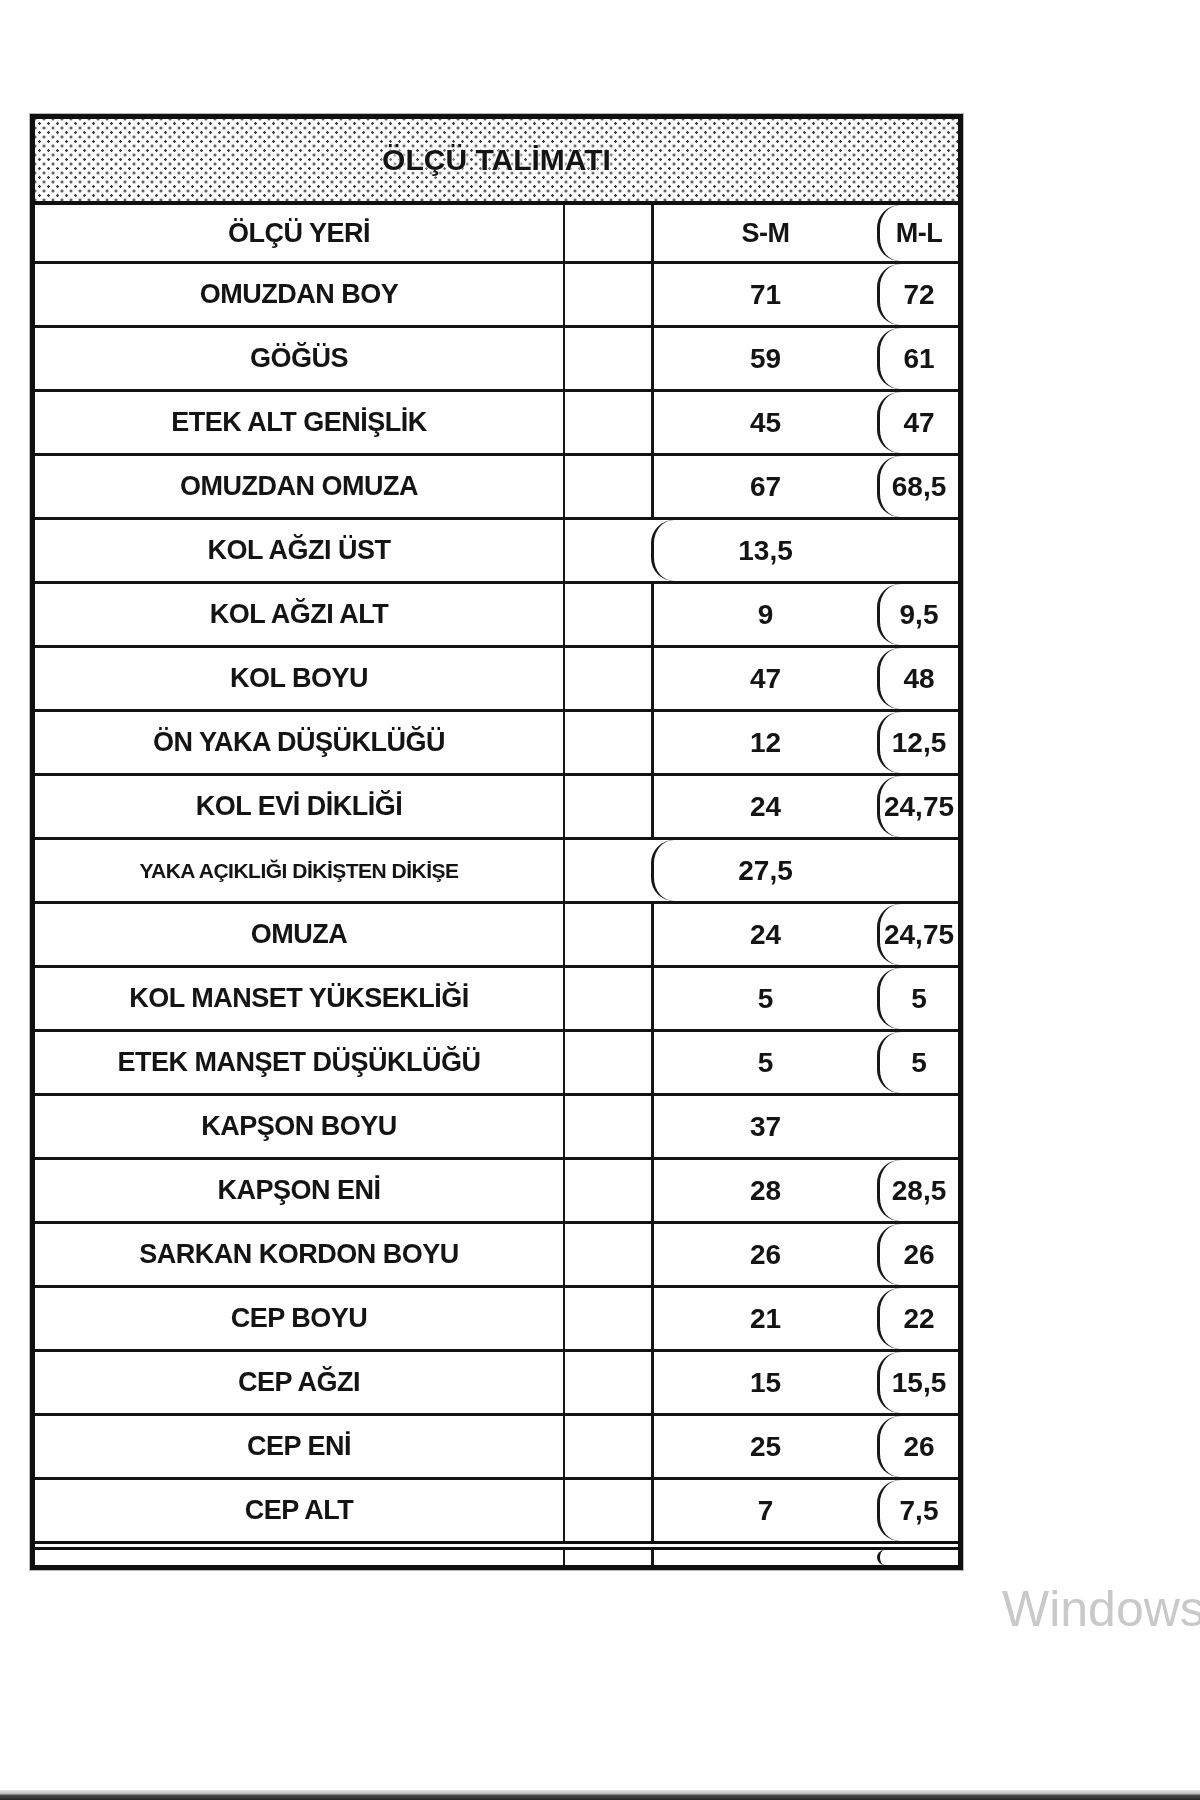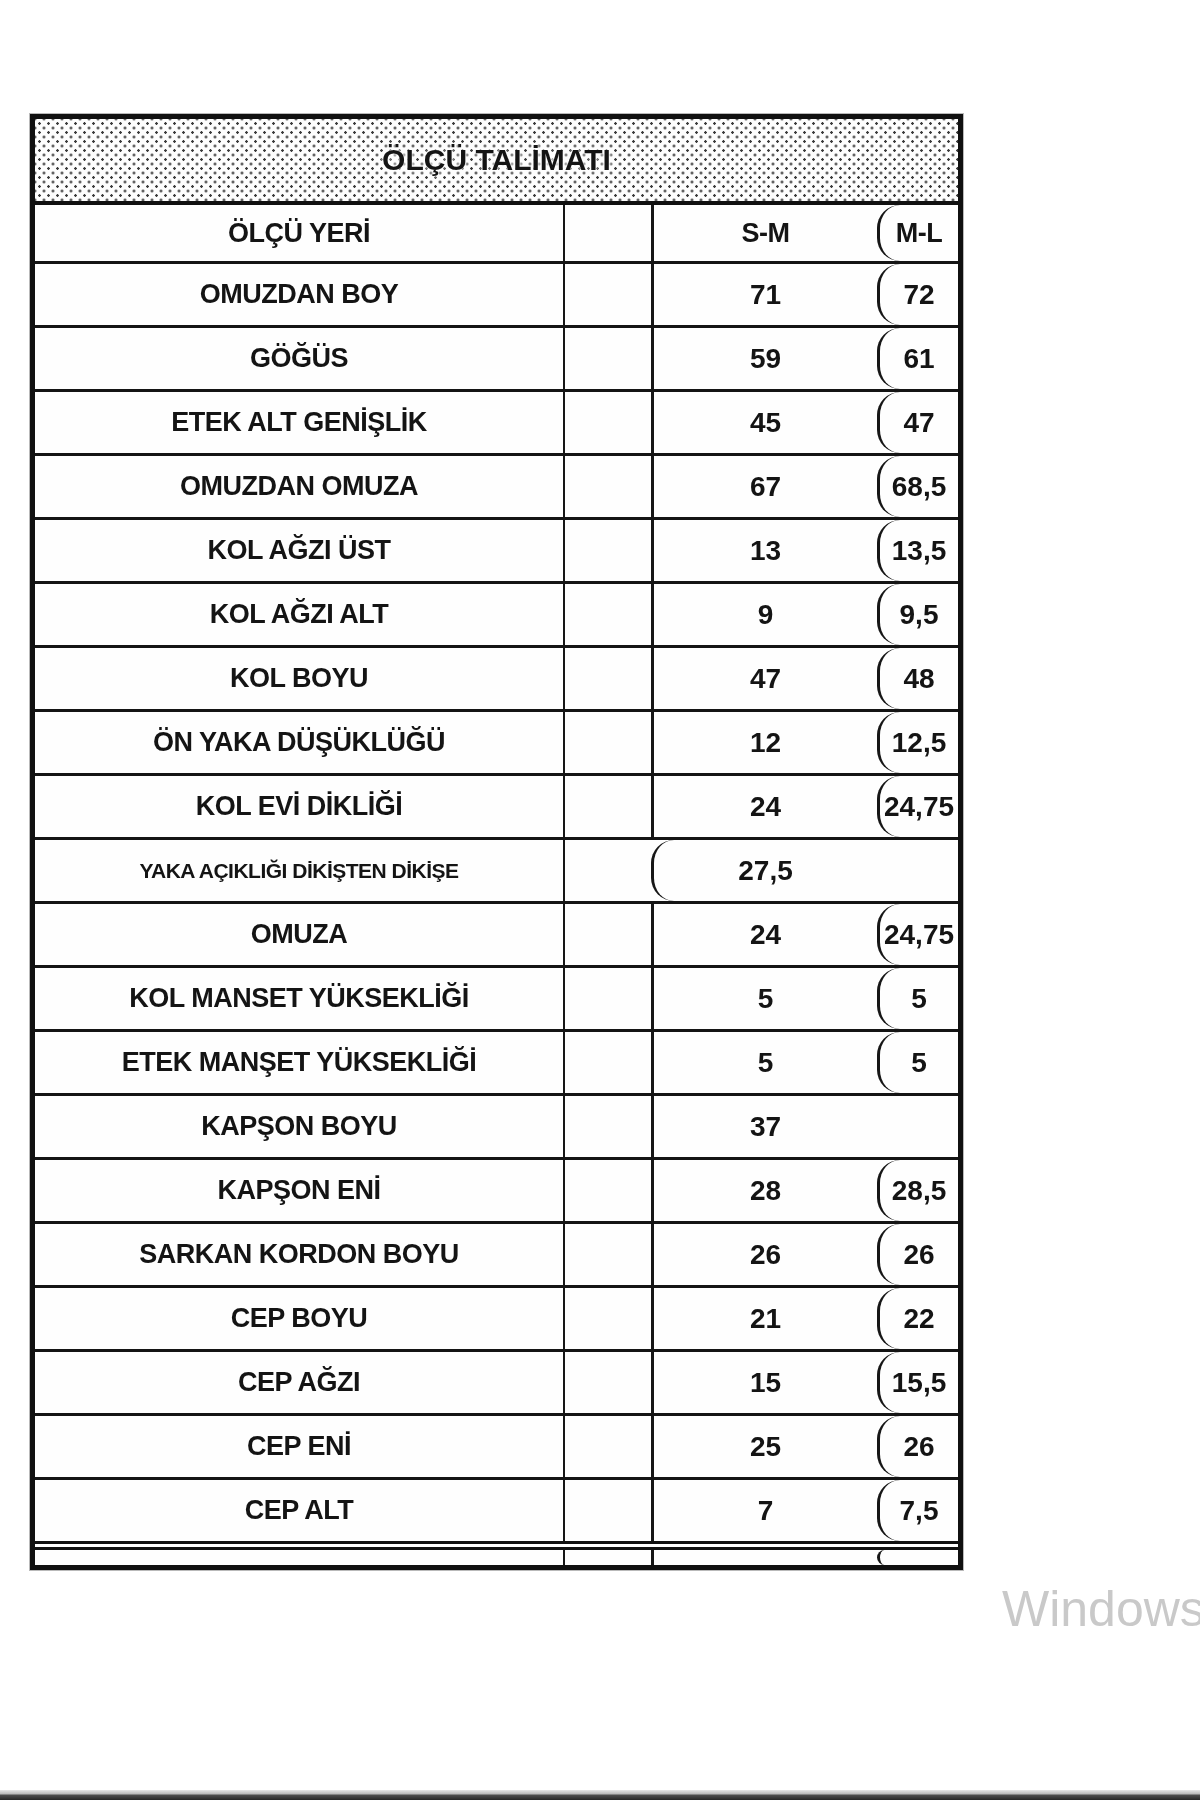--- a/index.html
+++ b/index.html
@@ -179,21 +179,20 @@
   <div class="t-row data-row">
     <div class="cell c1 label-cell">OMUZDAN OMUZA</div>
     <div class="cell c2"></div>
     <div class="cell c3 value-cell">67</div>
     <div class="cell c4 value-cell">68,5</div>
   </div>
 
   <div class="t-row data-row">
     <div class="cell c1 label-cell">KOL AĞZI ÜST</div>
     <div class="cell c2"></div>
-    <div class="cell c3 value-cell">13</div>
     <div class="cell c4 value-cell">13,5</div>
   </div>
 
   <div class="t-row data-row">
     <div class="cell c1 label-cell">KOL AĞZI ALT</div>
     <div class="cell c2"></div>
     <div class="cell c3 value-cell">9</div>
     <div class="cell c4 value-cell">9,5</div>
   </div>
 
@@ -232,21 +231,21 @@
   </div>
 
   <div class="t-row data-row">
     <div class="cell c1 label-cell">KOL MANSET YÜKSEKLİĞİ</div>
     <div class="cell c2"></div>
     <div class="cell c3 value-cell">5</div>
     <div class="cell c4 value-cell">5</div>
   </div>
 
   <div class="t-row data-row">
-    <div class="cell c1 label-cell">ETEK MANŞET YÜKSEKLİĞİ</div>
+    <div class="cell c1 label-cell">ETEK MANŞET DÜŞÜKLÜĞÜ</div>
     <div class="cell c2"></div>
     <div class="cell c3 value-cell">5</div>
     <div class="cell c4 value-cell">5</div>
   </div>
 
   <div class="t-row data-row">
     <div class="cell c1 label-cell">KAPŞON BOYU</div>
     <div class="cell c2"></div>
     <div class="cell c3 value-cell">37</div>
   </div>

